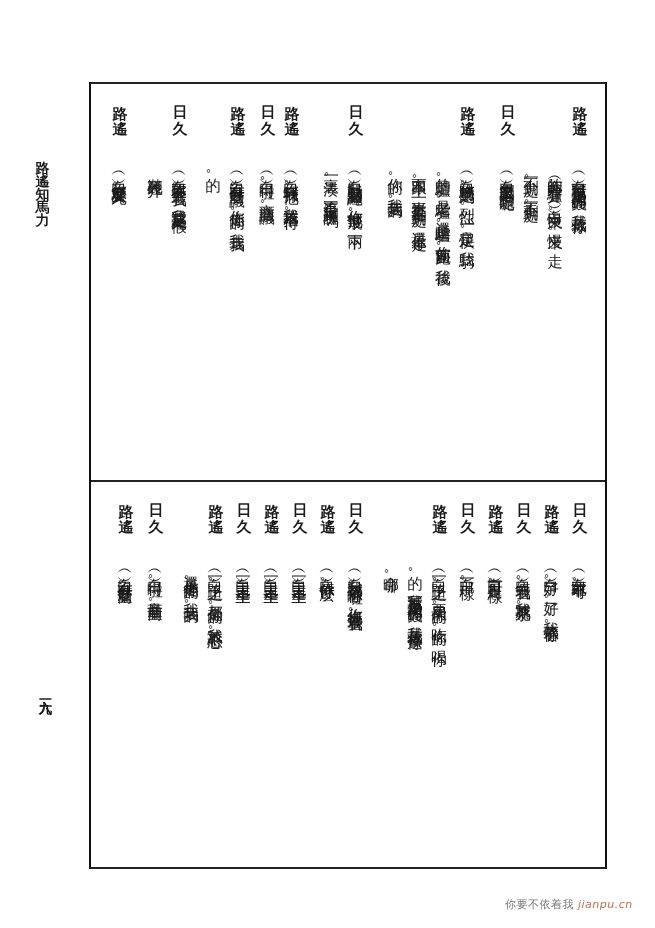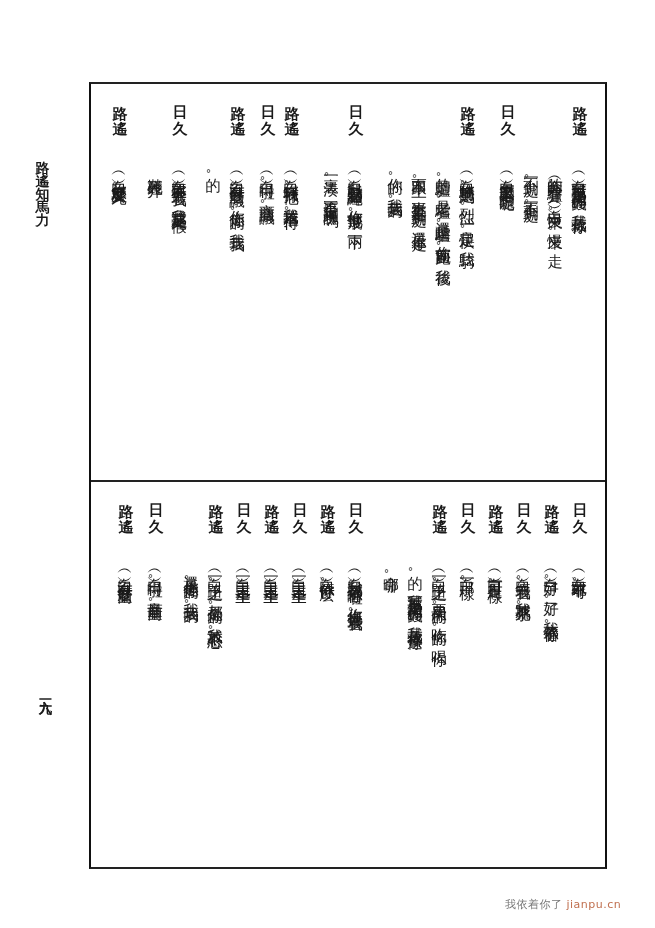--- a/index.html
+++ b/index.html
@@ -32,21 +32,21 @@
   .speaker {
     position: absolute; top: 10px; width: 20px;
     writing-mode: vertical-rl; font-size: 15px; font-weight: bold;
     letter-spacing: 15px; font-family: "DejaVu Sans", sans-serif;
   }
   .line { position: absolute; top: 82px; writing-mode: vertical-rl; font-size: 15.5px; line-height: 20px; white-space: nowrap; letter-spacing: 1.6px; }
   .watermark {
     position: absolute; left: 505px; top: 897px; font-size: 11px; color: #777;
     font-family: "DejaVu Sans", sans-serif; letter-spacing: 0.5px;
   }
-  .watermark .url { color: #c07050; }
+  .watermark .url { color: #c07050; font-style: italic; }
 </style>
 </head>
 <body>
 
 <div class="side-title">路遙知馬力</div>
 <div class="page-num">六九一</div>
 
 <div class="frame">
   <div class="panel top" id="top-panel">
       <div class="speaker" style="left: 478px;">路遙</div>
@@ -106,15 +106,15 @@
       <div class="line" style="left: 114px;">（白）一路之上。都是你的。我於心不忍。</div>
       <div class="line" style="left: 90px;">還是你走你的。我走我的。</div>
       <div class="speaker" style="left: 54px;">日久</div>
       <div class="line" style="left: 54px;">（白）得啦。商量商量。</div>
       <div class="speaker" style="left: 24px;">路遙</div>
       <div class="line" style="left: 24px;">（白）沒有什麼商量。</div>
     </div>
 </div>
 
 <div class="watermark">
-  <span>我依着你了</span>
+  <span>你要不依着我</span>
   <span class="url">jianpu.cn</span>
 </div>
 
 </body></html>

